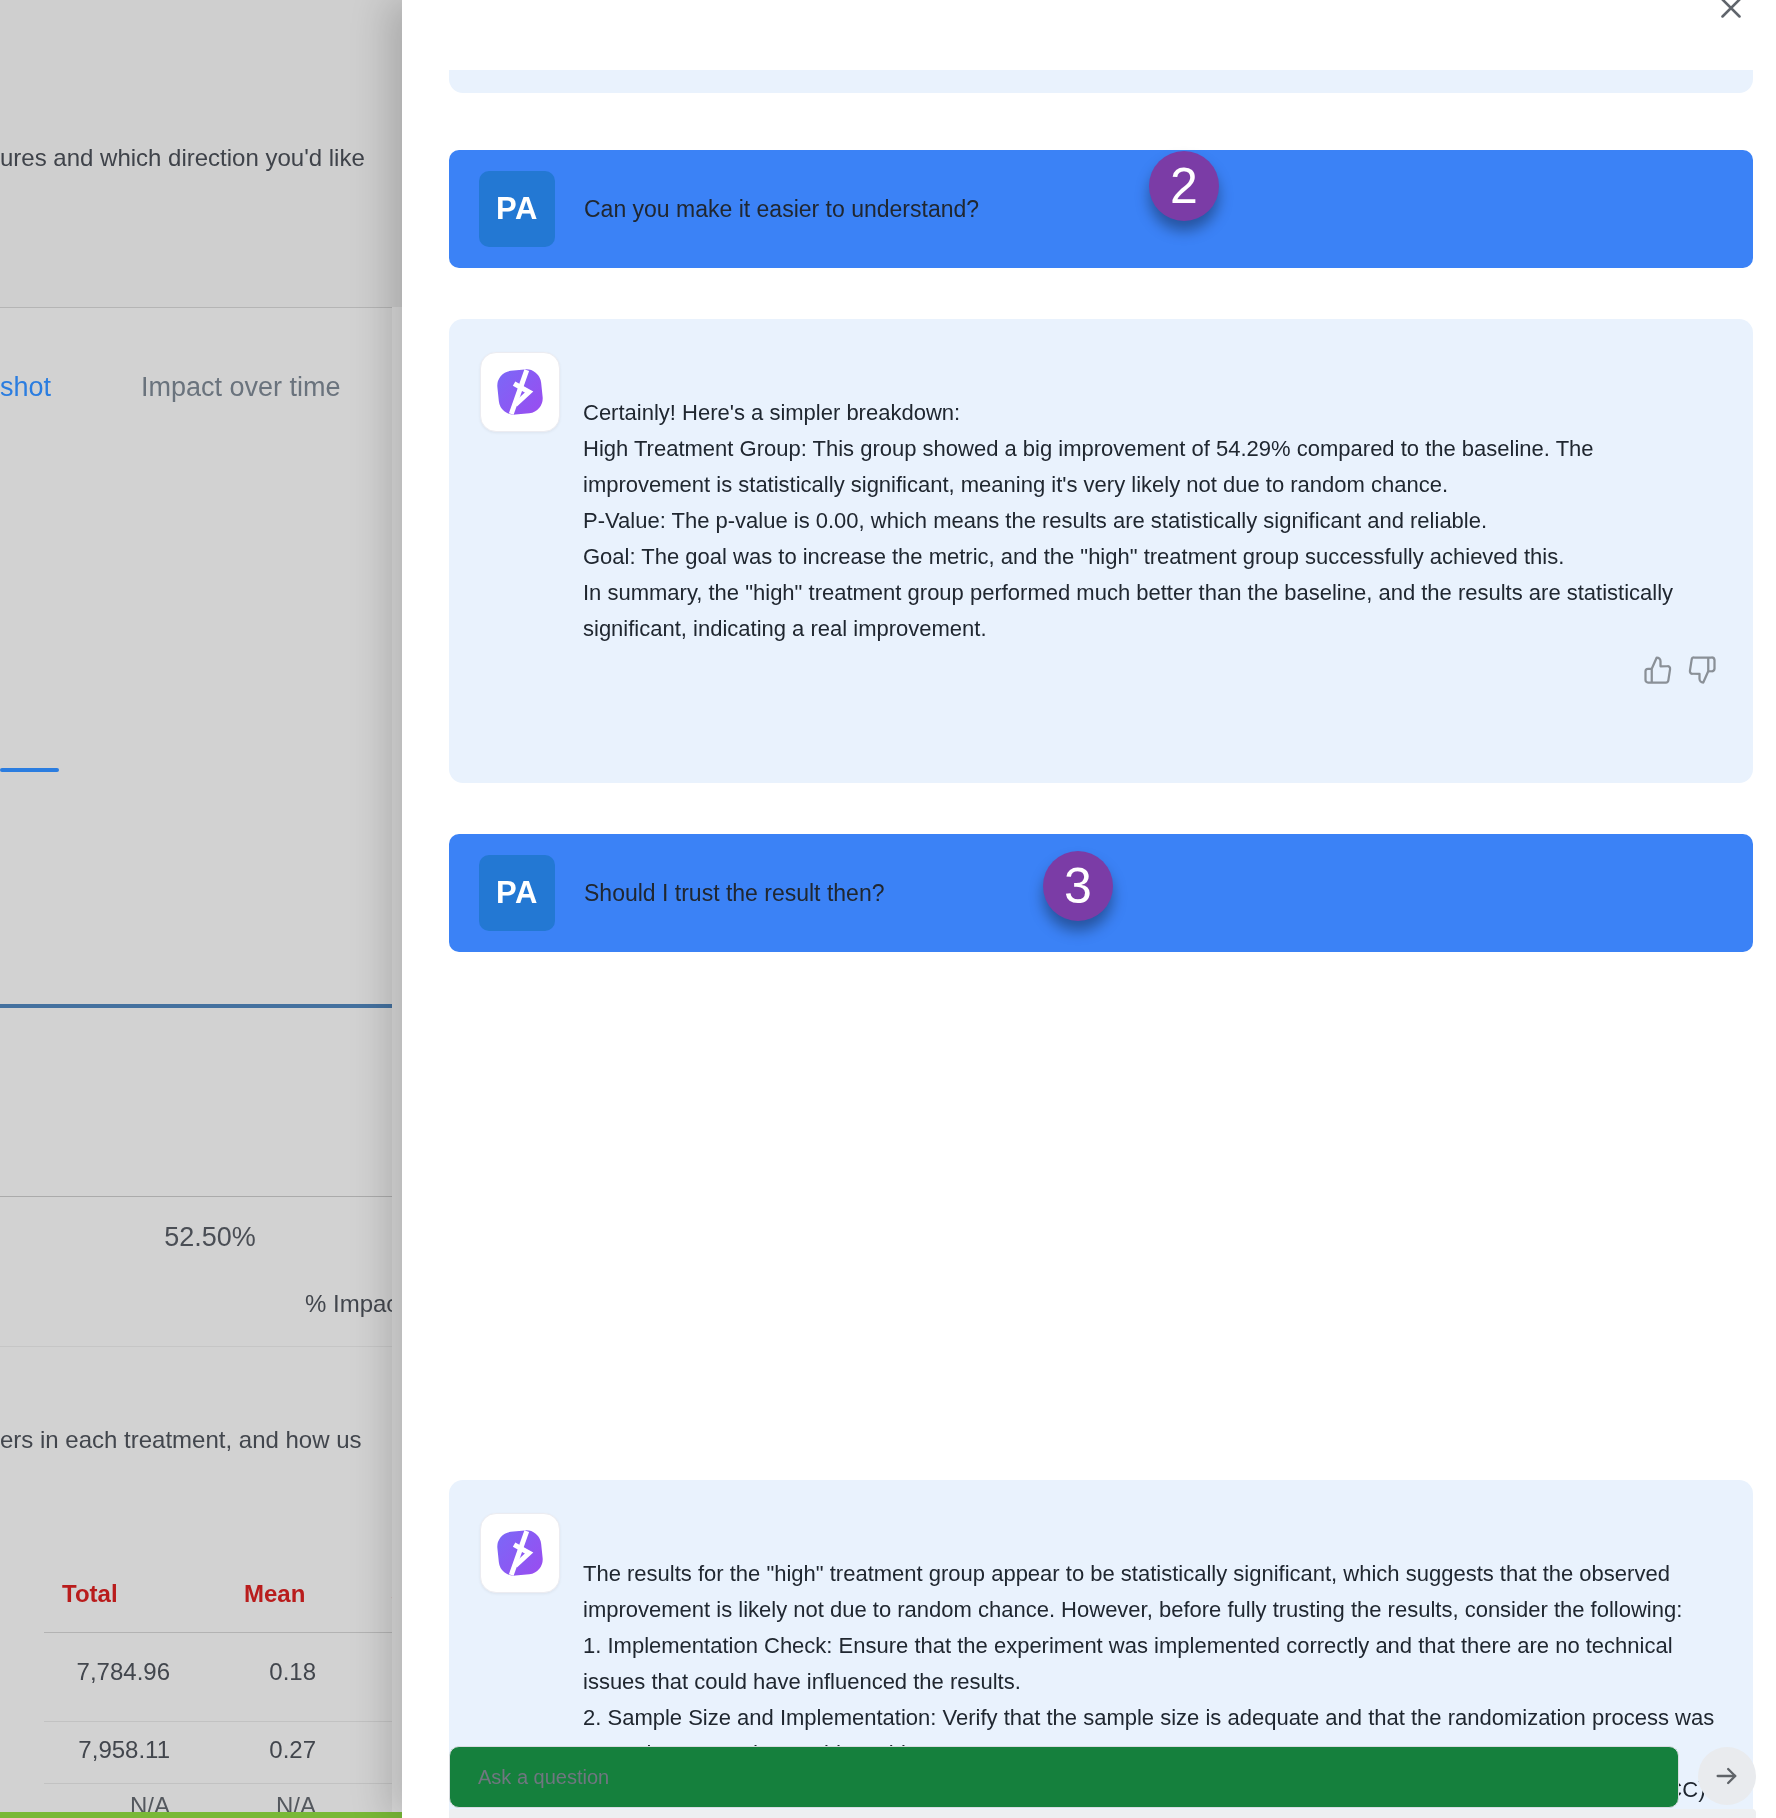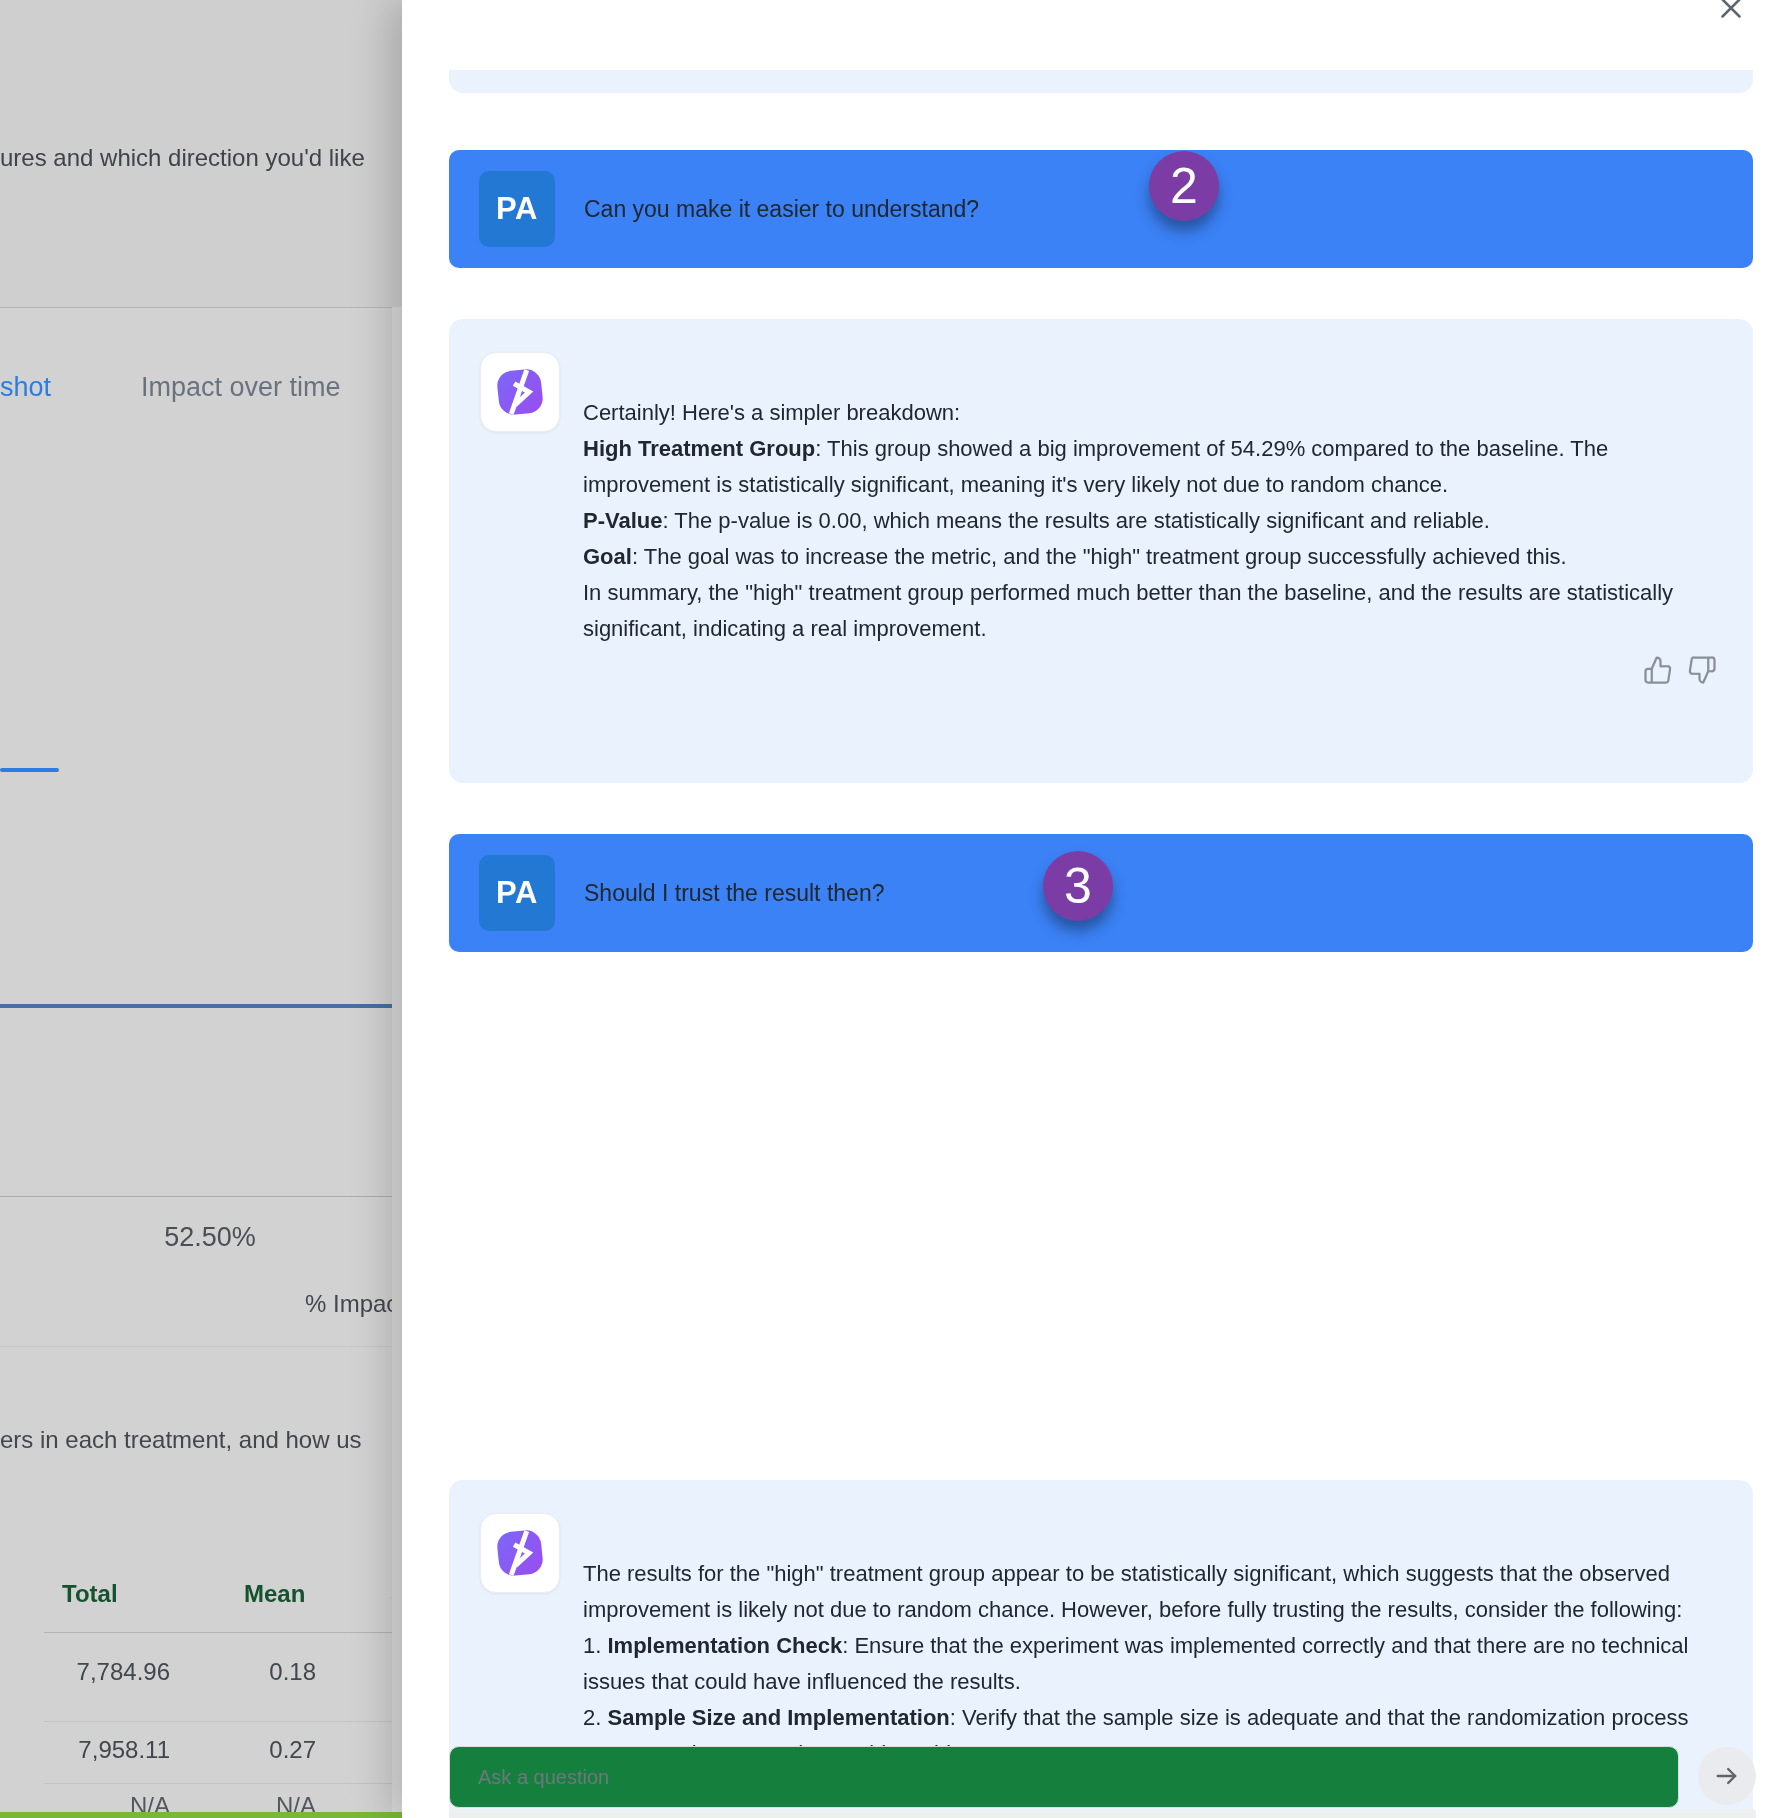--- a/index.html
+++ b/index.html
@@ -13,21 +13,21 @@
   .bg-divider{position:absolute;left:0;width:402px;height:1px;background:#b5b5b5;}
   .bg-scrollstrip{position:absolute;left:392px;top:307px;width:10px;height:1505px;background:#dcdcdc;}
   .bg-text{position:absolute;color:#42464d;font-size:24px;white-space:nowrap;}
   .tabs{position:absolute;left:0;top:362px;height:56px;width:402px;}
   .tab{position:absolute;font-size:27px;white-space:nowrap;}
   .tab.active{color:#2b7de0;}
   .tab.inactive{color:#6a737d;}
   .tab-underline{position:absolute;left:0;top:406px;width:59px;height:4px;background:#2b7de0;border-radius:2px;}
   .chart-blue-line{position:absolute;left:0;top:1004px;width:402px;height:4px;background:#44719f;}
   .metric-big{position:absolute;left:120px;top:1222px;width:180px;text-align:center;color:#4a4e55;font-size:27px;}
-  .bg-table-head{position:absolute;color:#14532d;font-size:24px;font-weight:bold;white-space:nowrap;}
+  .bg-table-head{position:absolute;color:#b91c1c;font-size:24px;font-weight:bold;white-space:nowrap;}
   .bg-cell{position:absolute;color:#42464d;font-size:24px;text-align:right;white-space:nowrap;}
   .row-line{position:absolute;height:1px;background:#c2c2c2;}
   .green-bar{position:absolute;left:0;top:1812px;width:408px;height:6px;background:#79b837;}
 
   
   .panel{
     position:absolute;left:402px;top:0;width:1374px;height:1818px;background:#ffffff;
     box-shadow:-14px 0 36px rgba(0,0,0,0.18);
   }
   .close-btn{position:absolute;left:1312px;top:-9px;width:34px;height:34px;cursor:pointer;}
@@ -39,21 +39,21 @@
   .avatar-user{
     flex:0 0 76px;width:76px;height:76px;border-radius:10px;background:#2378d3;
     color:#fff;font-weight:bold;font-size:31px;display:flex;align-items:center;justify-content:center;letter-spacing:.5px;
   }
   .user-text{margin-left:29px;color:#202730;font-size:23px;}
   .avatar-ai{
     position:absolute;left:31px;top:33px;width:78px;height:78px;border-radius:16px;background:#ffffff;
     border:1px solid #ececf1;box-shadow:0 1px 3px rgba(0,0,0,.06);display:flex;align-items:center;justify-content:center;
   }
   .msg-text{color:#202730;font-size:22px;line-height:36px;white-space:pre-wrap;margin-top:40px;}
-  .msg-text .b{font-weight:bold;}
+  .msg-text .b{font-weight:normal;}
   .feedback{display:flex;justify-content:flex-end;gap:14px;margin:8px 2px 6px 0;}
   .thumb{width:30px;height:30px;cursor:pointer;}
 
   .annotation{
     position:absolute;width:70px;height:70px;border-radius:50%;background:#7b3ca6;
     color:#fff;font-size:50px;display:flex;align-items:center;justify-content:center;
     box-shadow:0 10px 14px rgba(0,0,0,.35);z-index:30;
   }
 
   .composer-input{

